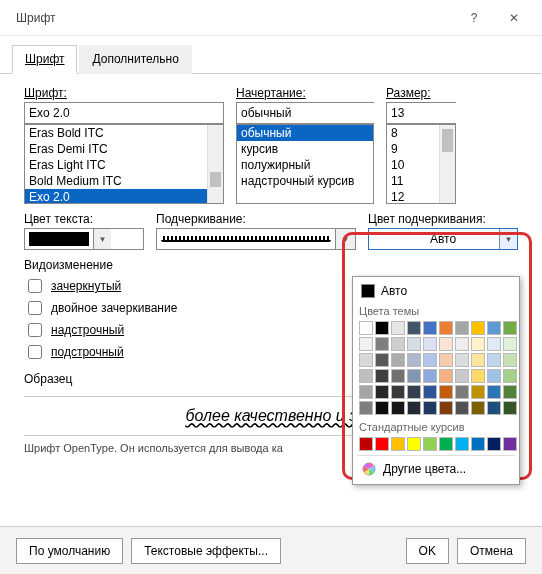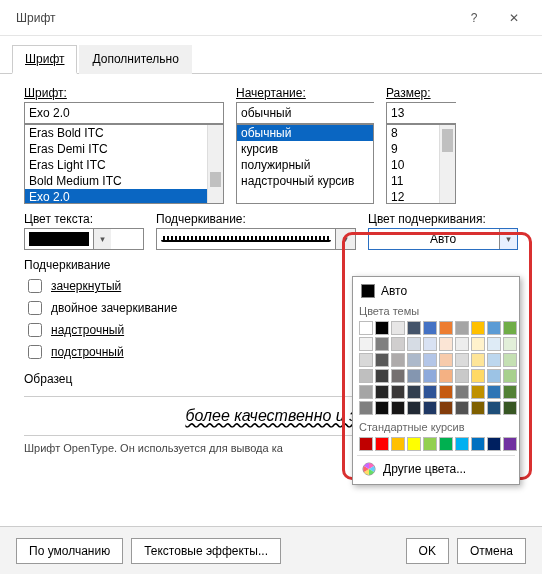--- a/index.html
+++ b/index.html
@@ -151,21 +151,21 @@
         <div class="ucol-combo">
           <span>Авто</span>
           <div class="dd">
               <span class="chev">▾</span>
             </div>
         </div>
       </div>
     </div>
 
     <div>
-      <div class="hdr" style="margin:6px 0 4px 0">Подчеркивание</div>
+      <div class="hdr" style="margin:6px 0 4px 0">Видоизменение</div>
       <div class="cbrow">
           <input type="checkbox" style="">
           <span class="ul">зачеркнутый</span>
         </div>
       <div class="cbrow">
           <input type="checkbox" style="">
           <span>двойное зачеркивание</span>
         </div>
       <div class="cbrow">
           <input type="checkbox" style="">

